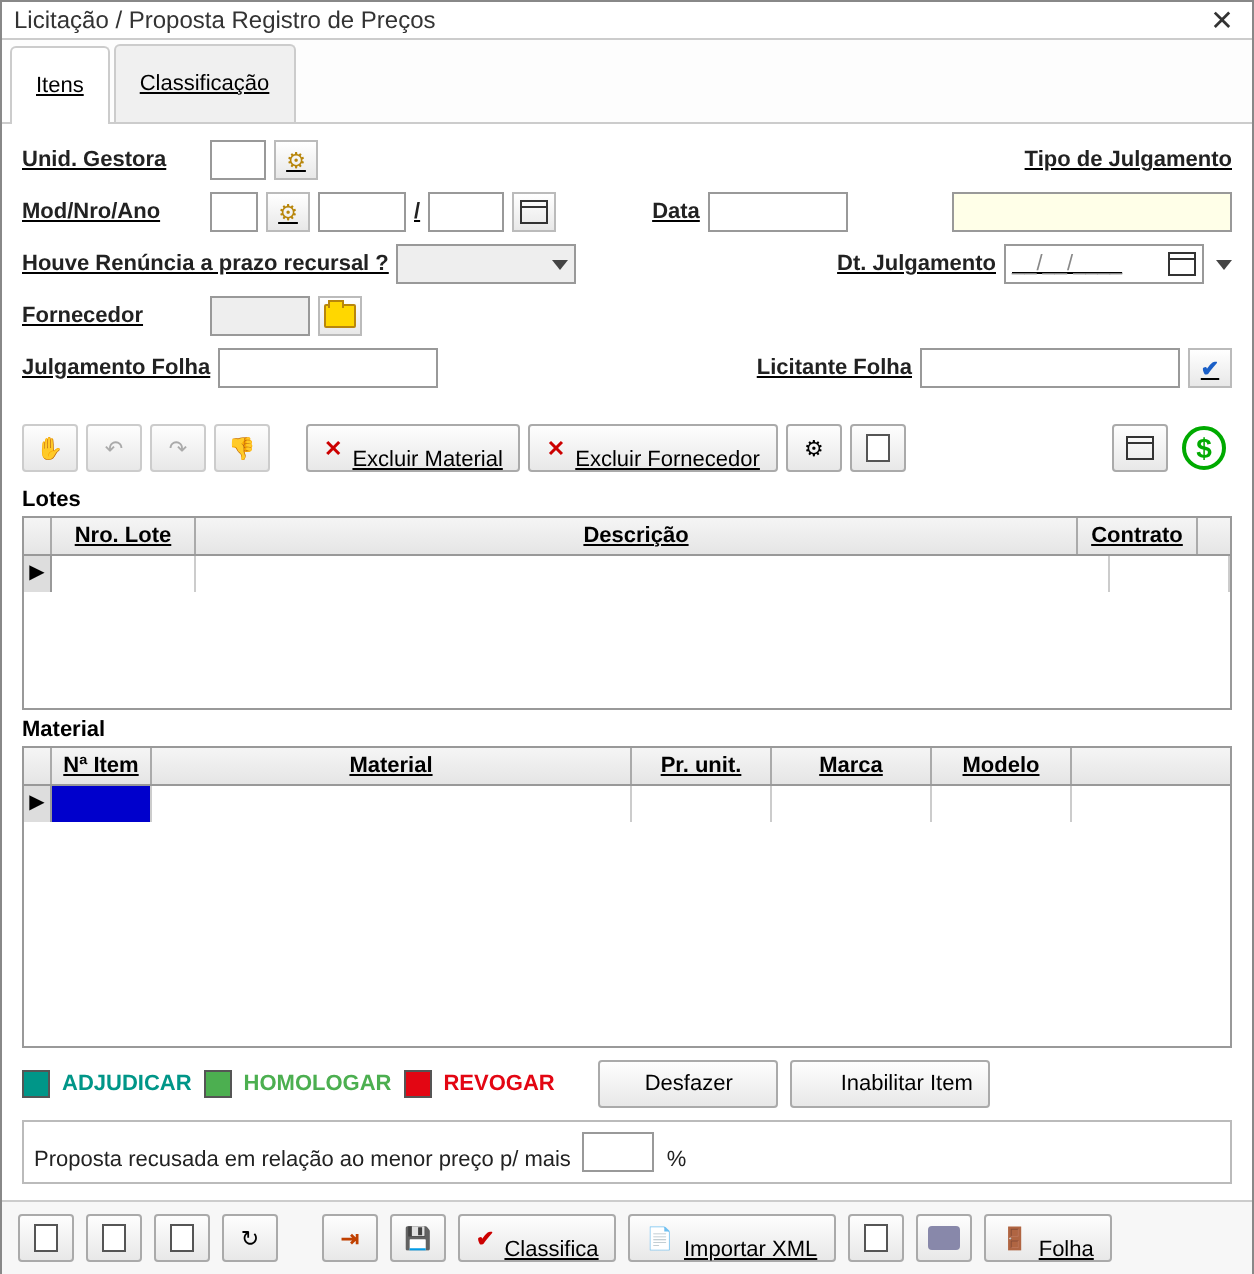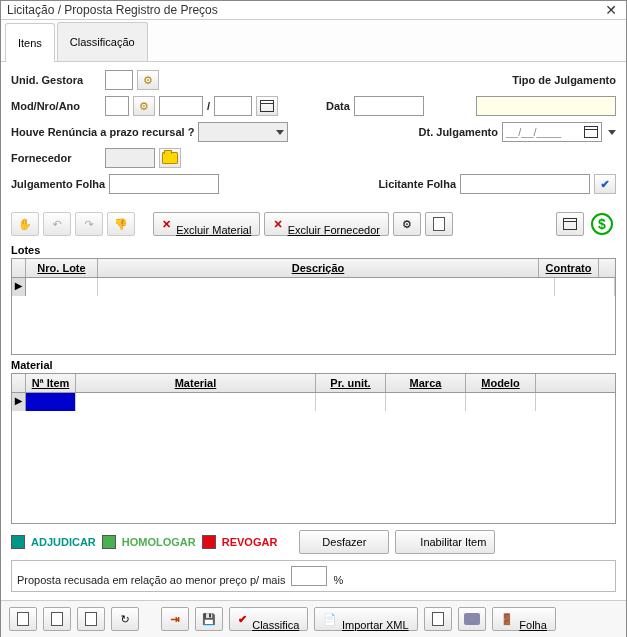--- a/index.html
+++ b/index.html
@@ -2,23 +2,23 @@
 <html><head>
 <meta charset="utf-8">
 <style>
   * { box-sizing: border-box; font-family: Tahoma, Arial, sans-serif; font-size: 11px; }
   body { margin: 0; background: #fff; }
   .window { width: 627px; height: 637px; border: 1px solid #888; background: #fff; display: flex; flex-direction: column; }
   .titlebar { height: 24px; background: #fff; border-bottom: 1px solid #ccc; display: flex; align-items: center; padding: 0 6px; color: #333; }
   .titlebar .title { flex: 1; font-size: 12px; }
   .titlebar .close { width: 18px; height: 18px; display: flex; align-items: center; justify-content: center; cursor: default; font-size: 14px; }
   .tabs { display: flex; border-bottom: 1px solid #ccc; padding: 2px 4px 0 4px; background: #fdfdfd; }
-  .tab { padding: 13px 12px; border: 1px solid #ccc; border-bottom: none; margin-right: 2px; background: #f0f0f0; border-radius: 3px 3px 0 0; cursor: default; }
+  .tab { padding: 13px 12px; border: 1px solid #ccc; border-bottom: none; margin-right: 2px; background: #f0f0f0; border-radius: 3px 3px 0 0; cursor: default; text-decoration: underline; }
   .tab.active { background: #fff; position: relative; top: 1px; }
-  .form-area { padding: 8px 10px; }
+  .form-area { padding: 8px 10px; text-decoration: underline; }
   .row { display: flex; align-items: center; margin-bottom: 6px; gap: 4px; }
   .lbl { font-weight: bold; color: #222; white-space: nowrap; }
   .inp { border: 1px solid #999; height: 20px; padding: 1px 3px; background: #fff; }
   .inp.yellow { background: #ffffe8; }
   .iconbtn { width: 22px; height: 20px; border: 1px solid #bbb; background: linear-gradient(#fff,#e8e8e8); display: inline-flex; align-items: center; justify-content: center; cursor: default; }
   .select { border: 1px solid #999; height: 20px; width: 90px; background: #eee; display: inline-flex; align-items: center; justify-content: flex-end; padding-right: 3px; }
   .triangle-down { width: 0; height: 0; border-left: 4px solid transparent; border-right: 4px solid transparent; border-top: 5px solid #444; }
   .spacer { flex: 1; }
   .toolbar-row { display: flex; align-items: center; gap: 4px; padding: 4px 10px; }
   .btn { height: 24px; border: 1px solid #aaa; background: linear-gradient(#fefefe,#e8e8e8); display: inline-flex; align-items: center; justify-content: center; padding: 0 8px; gap: 5px; cursor: default; border-radius: 2px; }

